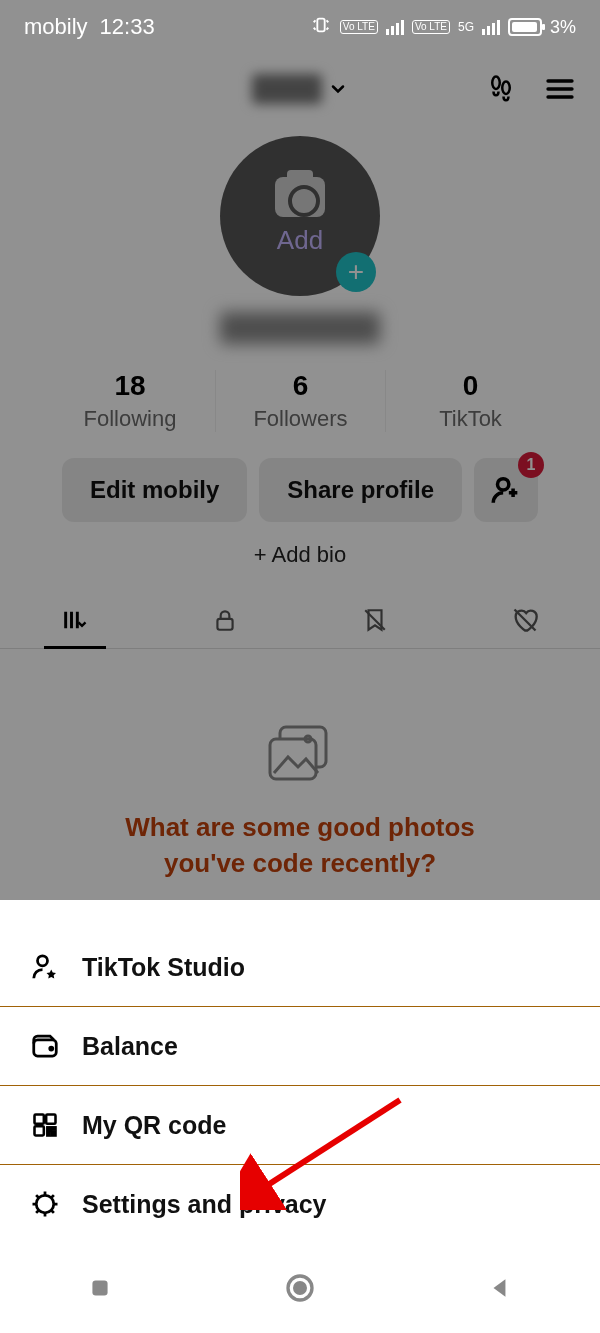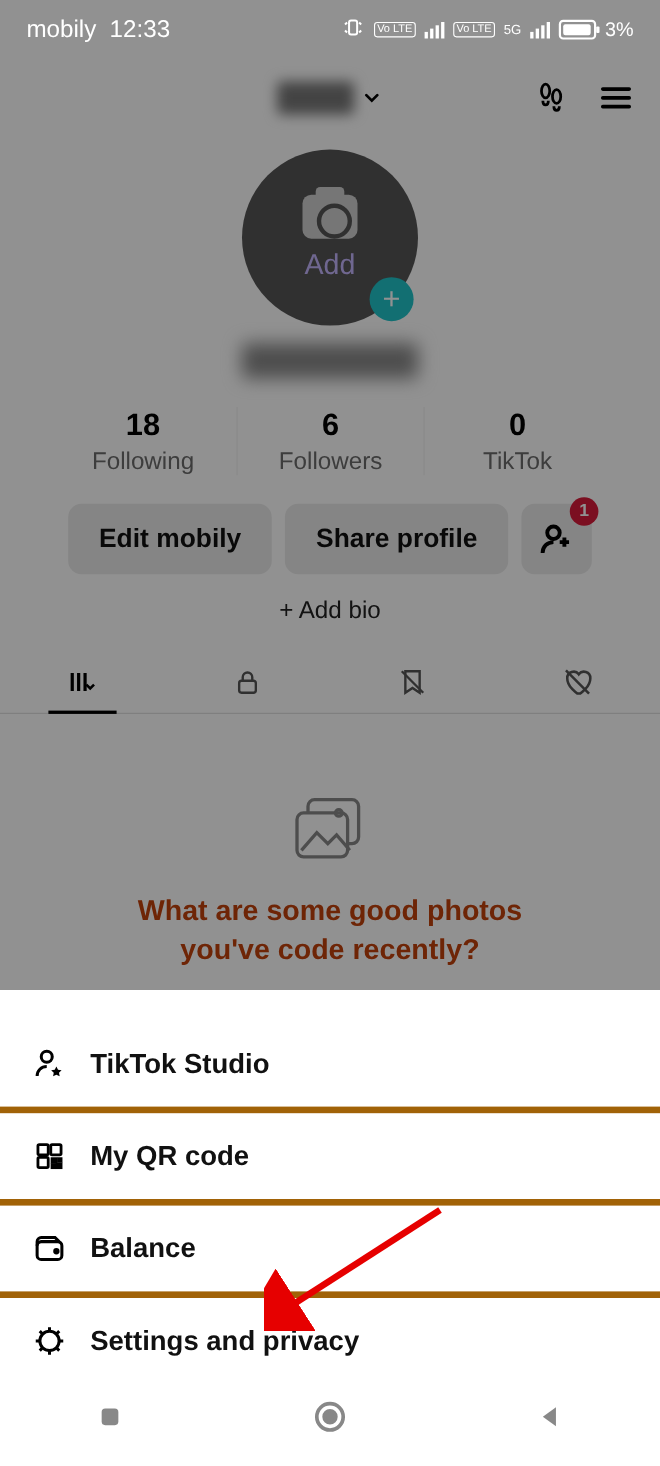--- a/index.html
+++ b/index.html
@@ -61,21 +61,21 @@
   .tab.active::after { content:""; position:absolute; bottom:-1px; left:50%; transform:translateX(-50%); width:62px; height:3px; background:#000; }
 
   
   .prompt { text-align:center; margin-top:70px; padding:0 40px; }
   .prompt-icon { display:flex; justify-content:center; margin-bottom:20px; }
   .prompt-text { font-size:26px; font-weight:600; color:#c2410c; line-height:1.4; }
   .upload-btn { display:inline-block; margin-top:24px; background:#c62243; color:#fff; font-size:26px; font-weight:600; padding:16px 36px; border-radius:10px; }
 
   
   .sheet { position:absolute; left:0; right:0; top:900px; bottom:0; background:#fff; border-radius:22px 22px 0 0; z-index:10; padding:28px 0 0; }
-  .sheet-item { display:flex; align-items:center; gap:20px; padding:22px 28px; border-bottom:6px solid #a16207; }
+  .sheet-item { display:flex; align-items:center; gap:20px; padding:22px 28px; border-bottom:1px solid #a16207; }
   .sheet-item:last-of-type { border-bottom:none; }
   .sheet-icon { width:34px; height:34px; display:flex; align-items:center; justify-content:center; flex-shrink:0; }
   .sheet-label { font-size:25px; font-weight:600; color:#111; }
 
   
   .arrow-ann { position:absolute; z-index:12; left:240px; top:1090px; pointer-events:none; }
 
   
   .navbar { position:absolute; bottom:0; left:0; right:0; height:90px; background:#fff; display:flex; align-items:center; justify-content:space-around; z-index:11; }
   .nav-btn { width:40px; height:40px; display:flex; align-items:center; justify-content:center; }
@@ -235,45 +235,45 @@
       <svg width="30" height="30" viewBox="0 0 24 24" fill="none" stroke="#000" stroke-width="2.2">
           <circle cx="10" cy="7" r="4"></circle>
           <path d="M3 21c0-4 3-7 7-7"></path>
           <path d="M17 14l1.2 2.4 2.6.4-1.9 1.8.5 2.6-2.4-1.2-2.4 1.2.5-2.6-1.9-1.8 2.6-.4z" fill="#000" stroke-width="0"></path>
         </svg>
     </div>
     <div class="sheet-label">TikTok Studio</div>
   </div>
   <div class="sheet-item">
     <div class="sheet-icon">
+      <svg width="30" height="30" viewBox="0 0 24 24" fill="none" stroke="#000" stroke-width="2.2">
+          <rect x="3" y="7" width="18" height="13" rx="3"></rect>
+          <path d="M3 10V7a3 3 0 013-3h10l3 3"></path>
+          <circle cx="17" cy="14" r="1.2" fill="#000"></circle>
+        </svg>
+    </div>
+    <div class="sheet-label">Balance</div>
+  </div>
+  <div class="sheet-item">
+    <div class="sheet-icon">
       <svg width="28" height="28" viewBox="0 0 24 24" fill="none" stroke="#000" stroke-width="2.2">
           <rect x="3" y="3" width="8" height="8" rx="1"></rect>
           <rect x="13" y="3" width="8" height="8" rx="1"></rect>
           <rect x="3" y="13" width="8" height="8" rx="1"></rect>
           <rect x="14" y="14" width="3" height="3" fill="#000"></rect>
           <rect x="19" y="14" width="2" height="2" fill="#000"></rect>
           <rect x="14" y="19" width="2" height="2" fill="#000"></rect>
           <rect x="18" y="18" width="3" height="3" fill="#000"></rect>
         </svg>
     </div>
     <div class="sheet-label">My QR code</div>
   </div>
   <div class="sheet-item">
     <div class="sheet-icon">
       <svg width="30" height="30" viewBox="0 0 24 24" fill="none" stroke="#000" stroke-width="2.2">
-          <rect x="3" y="7" width="18" height="13" rx="3"></rect>
-          <path d="M3 10V7a3 3 0 013-3h10l3 3"></path>
-          <circle cx="17" cy="14" r="1.2" fill="#000"></circle>
-        </svg>
-    </div>
-    <div class="sheet-label">Balance</div>
-  </div>
-  <div class="sheet-item">
-    <div class="sheet-icon">
-      <svg width="30" height="30" viewBox="0 0 24 24" fill="none" stroke="#000" stroke-width="2.2">
           <circle cx="12" cy="12" r="7"></circle>
           <path d="M12 2v3M12 19v3M2 12h3M19 12h3M4.9 4.9l2.1 2.1M17 17l2.1 2.1M4.9 19.1l2.1-2.1M17 7l2.1-2.1"></path>
         </svg>
     </div>
     <div class="sheet-label">Settings and privacy</div>
   </div>
 </div>
 
 <svg class="arrow-ann" width="180" height="120" viewBox="0 0 180 120">
   <defs>

